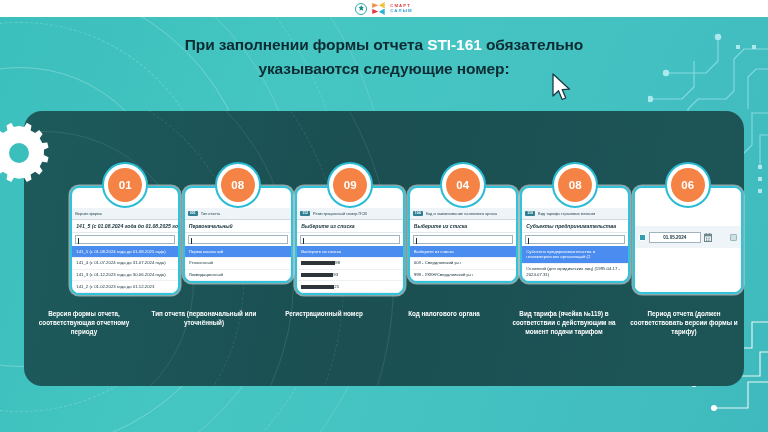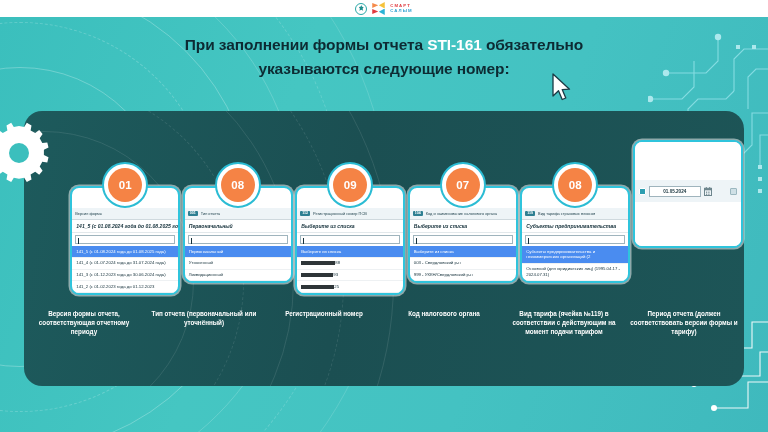--- a/index.html
+++ b/index.html
@@ -335,21 +335,21 @@
           <div class="opt sel">Выберите из списка</div>
           <div class="opt"><span class="redact" style="width:34px"></span><span>88</span></div>
           <div class="opt"><span class="redact" style="width:32px"></span><span>93</span></div>
           <div class="opt"><span class="redact" style="width:33px"></span><span>25</span></div>
         </div>
       </div>
     </div>
 
     <div class="card-col">
       <div class="badge">
-        <i>07</i>
+        <i>04</i>
       </div>
       <div class="shot">
         <div class="shot-inner">
           <div class="fld-head">
             <span class="fld-tag">104</span>
             <span class="fld-lbl">Код и наименование налогового органа</span>
           </div>
           <div class="fld-val">Выберите из списка</div>
           <div class="fld-input"></div>
           <div class="opt sel">Выберите из списка</div>
@@ -371,20 +371,23 @@
           </div>
           <div class="fld-val">Субъекты предпринимательства</div>
           <div class="fld-input"></div>
           <div class="opt sel wrap">Субъекты предпринимательства и некоммерческих организаций (2</div>
           <div class="opt wrap">Основной (для юридических лиц) (1995.04.17 - 2024.07.31)</div>
         </div>
       </div>
     </div>
 
     <div class="card-col">
+      <div class="badge">
+        <i>06</i>
+      </div>
       <div class="shot">
         <div class="date-body">
           <div class="date-strip">
             <span class="sq-icon"></span>
             <span class="date-inp">01.05.2024</span>
             <svg class="cal-ic" viewBox="0 0 8 9">
               <rect x="0.5" y="1.3" width="7" height="7.2" fill="none" stroke="#6d858d" stroke-width="1"></rect>
               <rect x="0.5" y="1.3" width="7" height="2" fill="#6d858d"></rect>
               <rect x="1.8" y="0" width="1" height="2" fill="#6d858d"></rect>
               <rect x="5.2" y="0" width="1" height="2" fill="#6d858d"></rect>

